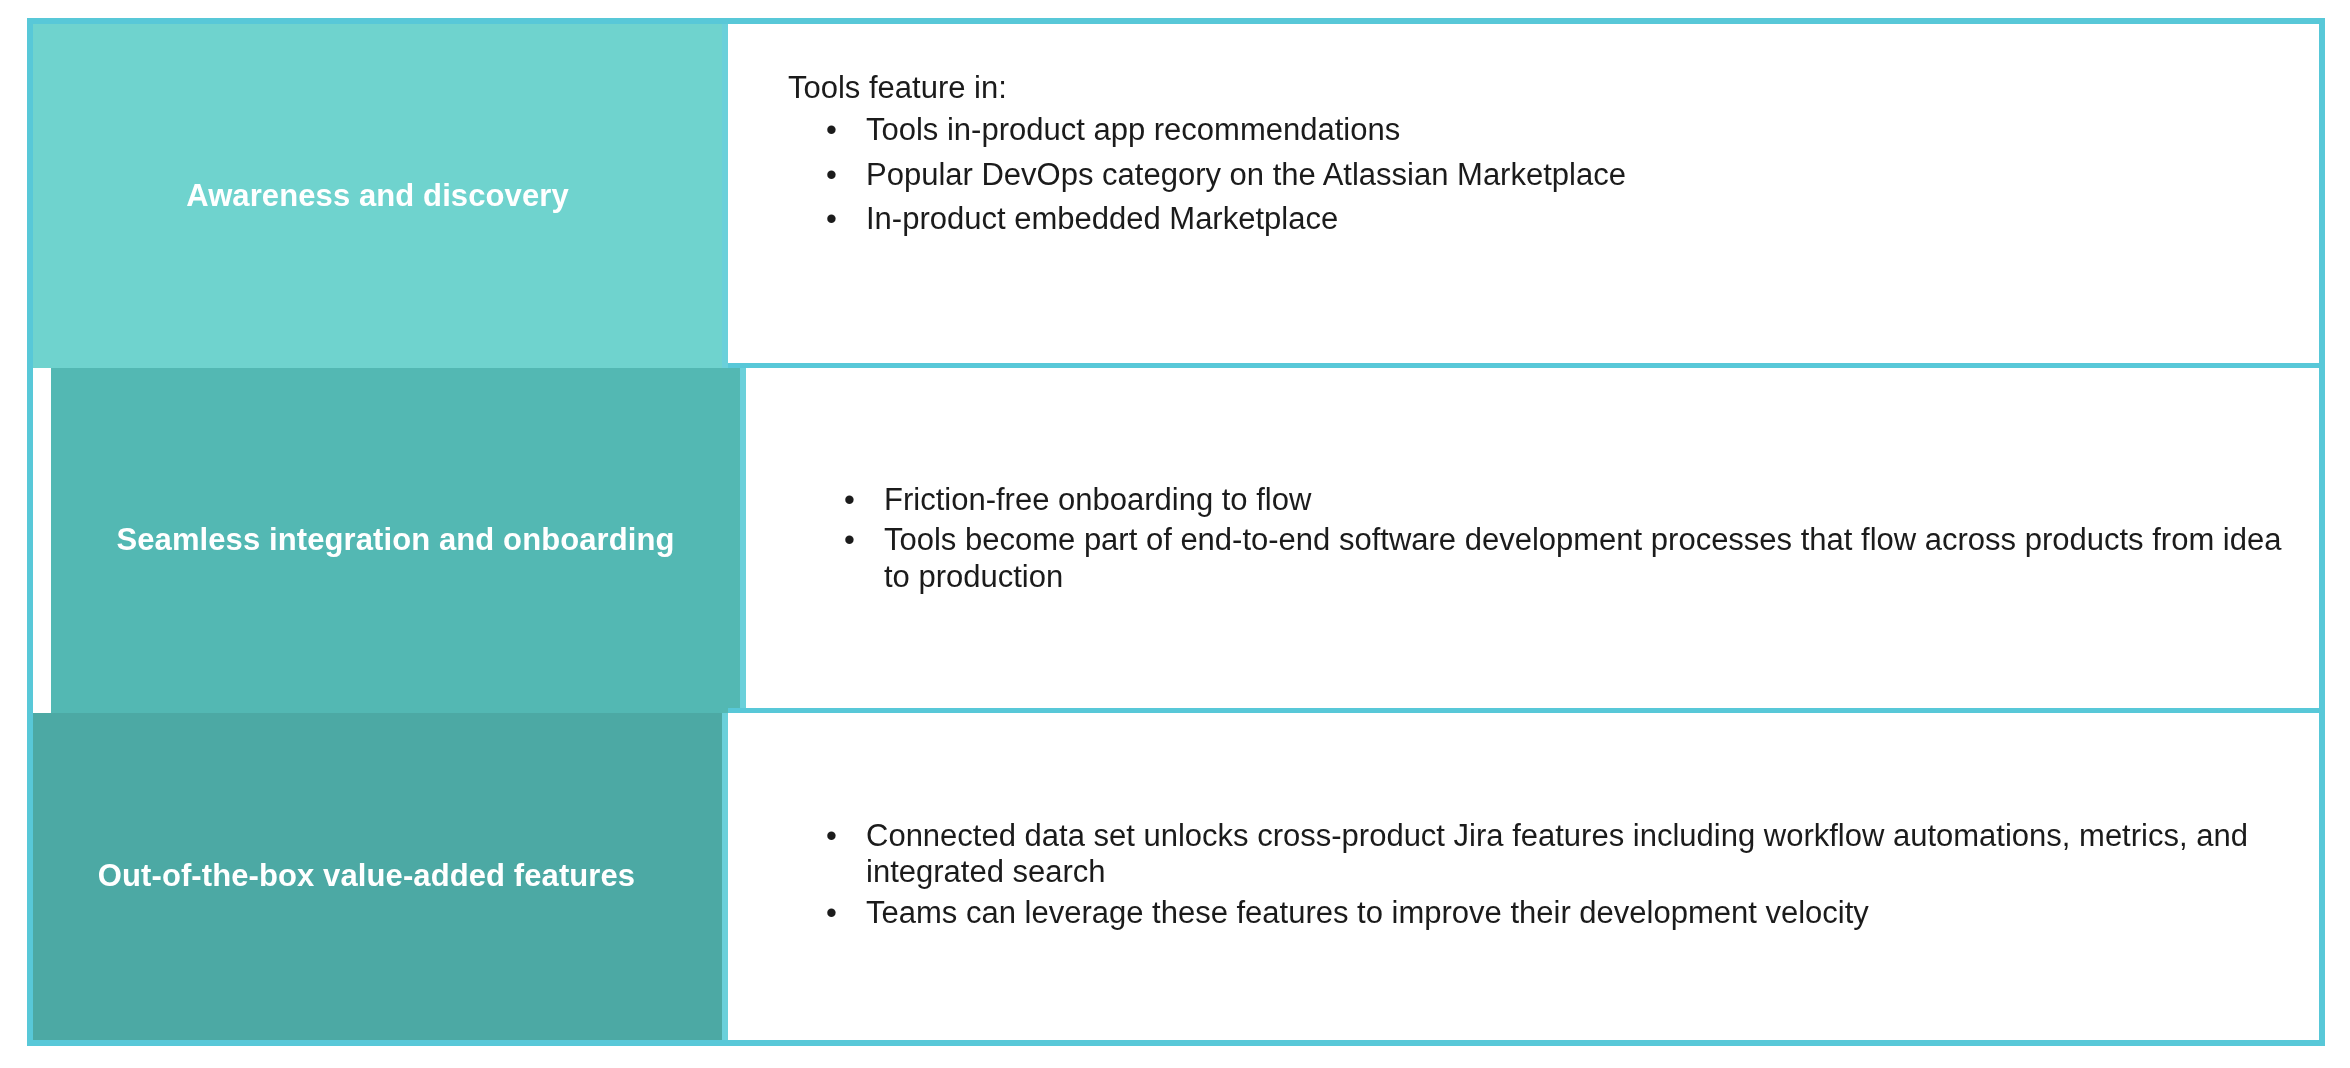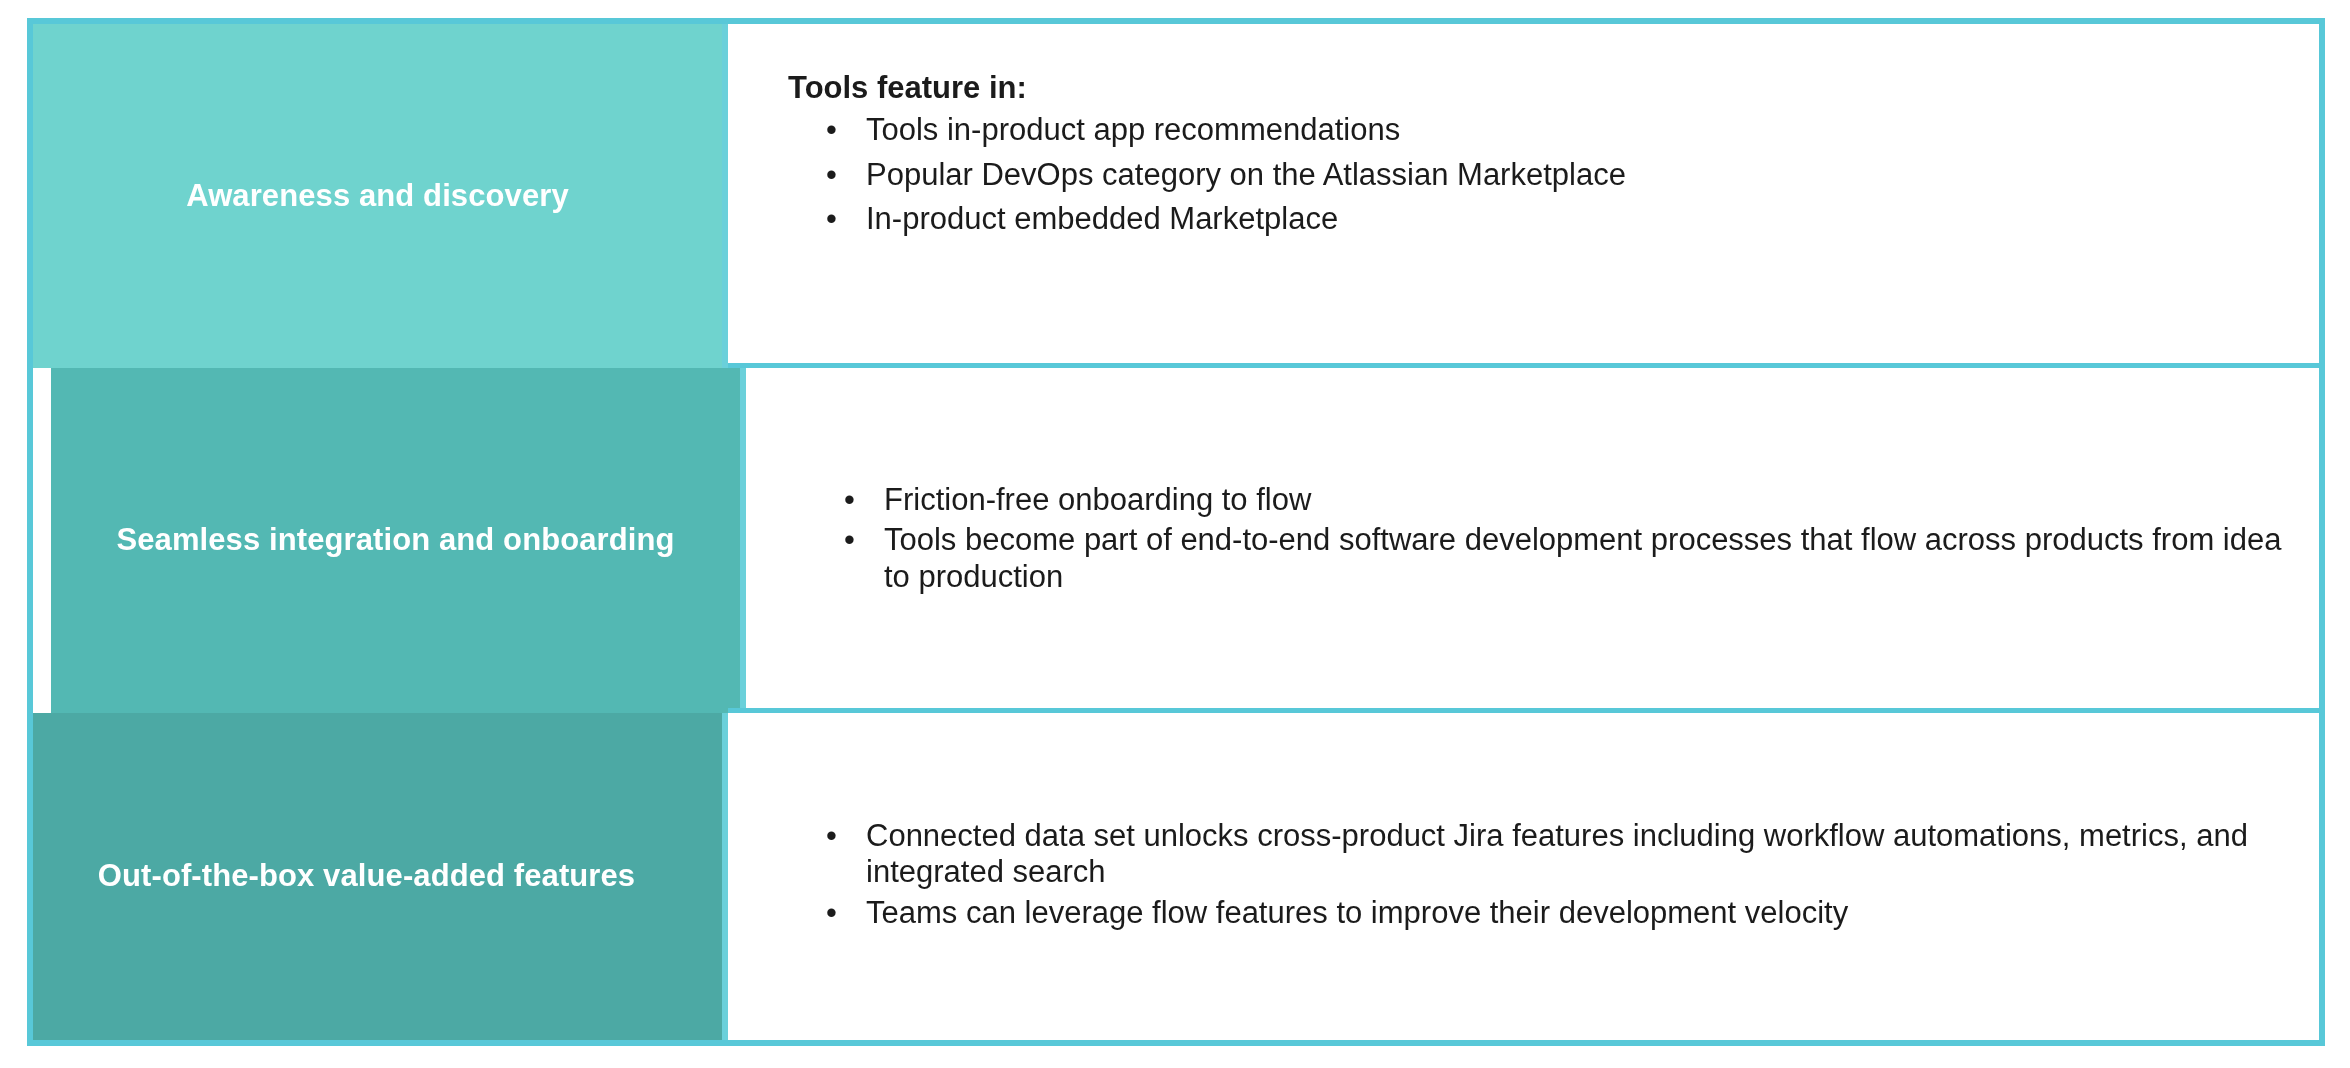--- a/index.html
+++ b/index.html
@@ -76,21 +76,20 @@
     flex-direction: column;
   }
   .content-cell.v-top    { justify-content: flex-start; padding-top: 46px; }
   .content-cell.v-center { justify-content: center; }
 
   .intro {
     font-size: 31px;
     color: #1b1b1b;
     line-height: 1.17;
     margin: 0 0 6px 0;
-    font-weight: bold;
   }
 
   ul.bullets {
     list-style: none;
     margin: 0;
     padding: 0;
   }
   ul.bullets li {
     position: relative;
     font-size: 31px;
@@ -165,19 +164,19 @@
       <div class="label-text" style="color: rgb(255, 255, 255);">Out-of-the-box value-added features</div>
     </div>
     <div class="content-cell v-center">
       <ul class="bullets wide">
         <li style="color: rgb(27, 27, 27);">
           <span class="bullet-dot" style="color: rgb(27, 27, 27);">•</span>
           <span>Connected data set unlocks cross-product Jira features including workflow automations, metrics, and integrated search</span>
         </li>
         <li style="color: rgb(27, 27, 27);">
           <span class="bullet-dot" style="color: rgb(27, 27, 27);">•</span>
-          <span>Teams can leverage flow features to improve their development velocity</span>
+          <span>Teams can leverage these features to improve their development velocity</span>
         </li>
       </ul>
     </div>
   </div>
 
 </div>
 
 </body></html>

